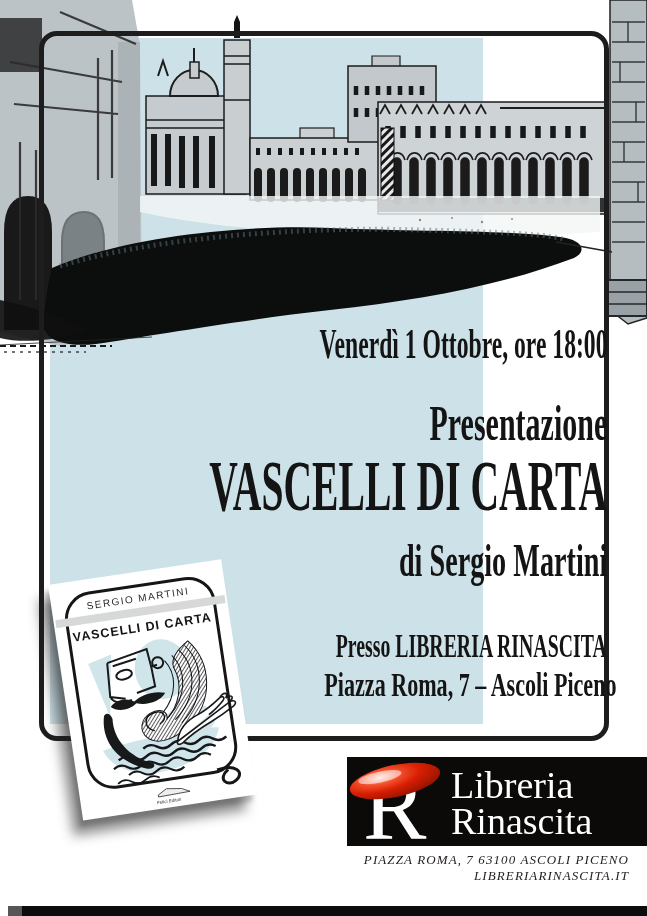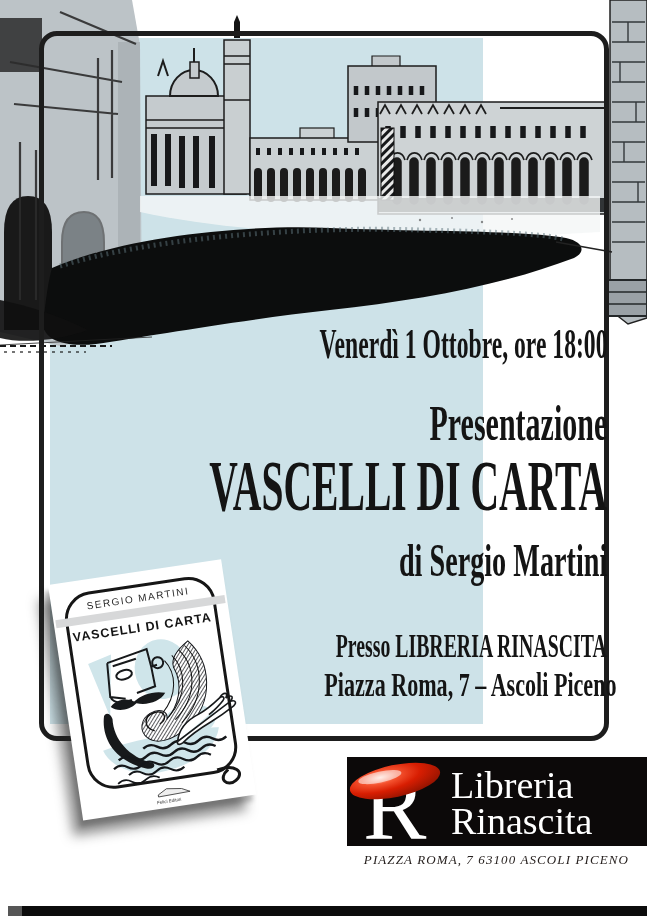--- a/index.html
+++ b/index.html
@@ -205,19 +205,20 @@
         <ellipse cx="48" cy="24" rx="46" ry="16" fill="url(#redGrad)"></ellipse>
         <ellipse cx="34" cy="17" rx="22" ry="5.5" fill="#ffffff" opacity=".55"></ellipse>
       </g>
       <text x="104" y="41" font-family="Liberation Serif, serif" font-size="38" fill="#ffffff">Libreria</text>
       <text x="104" y="77" font-family="Liberation Serif, serif" font-size="38" fill="#ffffff">Rinascita</text>
     </svg>
   </div>
 
   <div class="footer">
     <div>PIAZZA ROMA, 7 63100 ASCOLI PICENO</div>
+    <div>LIBRERIARINASCITA.IT</div>
   </div>
 
   <div class="bottom-band">
     <span class="tail"></span>
   </div>
 
 </div>
 
 </body></html>

